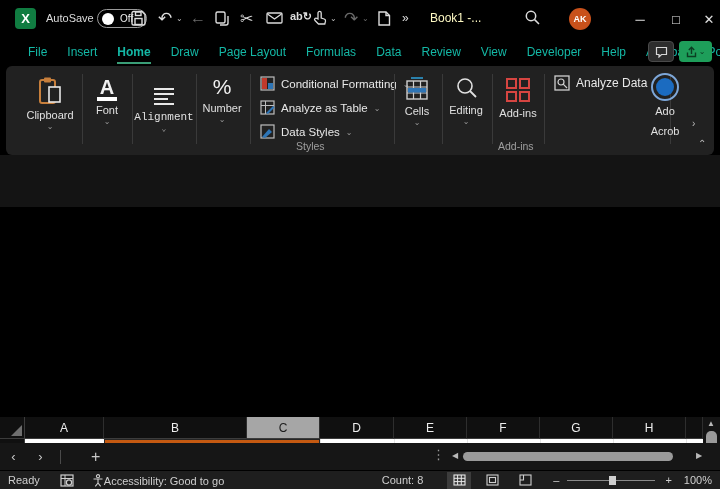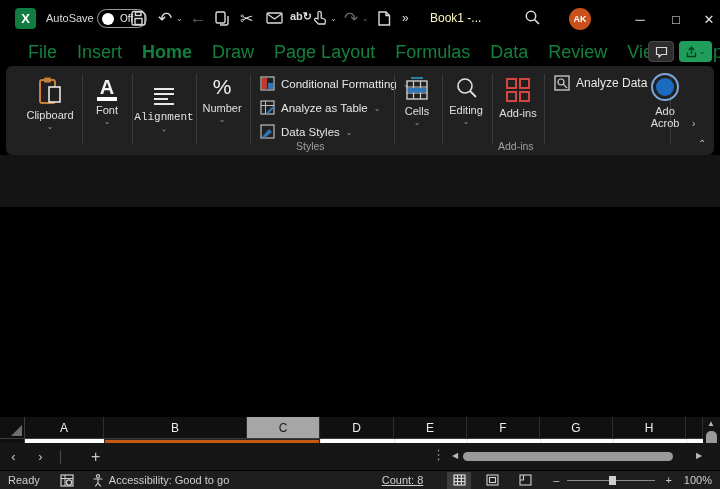--- a/index.html
+++ b/index.html
@@ -22,21 +22,21 @@
   .qat-ic { color:#dcdcdc; font-size:15px; display:flex; align-items:center; justify-content:center; }
   .dim { color:#6a6a6a !important; }
   .chev { color:#bdbdbd; font-size:8px; }
   .doc-title { left:430px; top:11px; font-size:12px; color:#fef9c3; }
   .avatar { left:569px; top:8px; width:22px; height:22px; border-radius:50%; background:#C8511B;
             display:flex; align-items:center; justify-content:center; font-size:9px; font-weight:bold; color:#fff; }
   .winbtn { top:7px; width:24px; height:24px; display:flex; align-items:center; justify-content:center; color:#e0e0e0; font-size:13px; }
 
   
   #menubar { left:0; top:38px; width:720px; height:28px; background:#000; display:flex; align-items:center; padding-left:18px; }
-  .menu-item { font-size:18px; color:#15803d; padding:5px 10px; position:relative; white-space:nowrap; }
+  .menu-item { font-size:12px; color:#14b8a6; padding:5px 10px; position:relative; white-space:nowrap; }
   .menu-item.active { font-weight:bold; }
   .menu-item.active::after { content:""; position:absolute; left:10px; right:10px; bottom:0px; height:2px; background:#3a9e77; }
   .comment-btn { left:648px; top:41px; width:26px; height:21px; background:#2d2d2d; border:1px solid #4a4a4a; border-radius:4px;
                  display:flex; align-items:center; justify-content:center; }
   .share-btn { left:679px; top:41px; width:33px; height:21px; background:#1e9e5a; border-radius:4px;
                display:flex; align-items:center; justify-content:center; gap:2px; color:#0b3d22; }
 
   
   #ribbon { left:6px; top:66px; width:708px; height:89px; background:#212121; border-radius:6px; }
   .rgroup { position:absolute; display:flex; flex-direction:column; align-items:center; }
@@ -169,20 +169,21 @@
   <div id="menubar" class="abs">
     <span class="menu-item">File</span>
     <span class="menu-item">Insert</span>
     <span class="menu-item active">Home</span>
     <span class="menu-item">Draw</span>
     <span class="menu-item">Page Layout</span>
     <span class="menu-item">Formulas</span>
     <span class="menu-item">Data</span>
     <span class="menu-item">Review</span>
     <span class="menu-item">View</span>
+    <span class="menu-item">Developer</span>
     <span class="menu-item">Help</span>
     <span class="menu-item">Acrobat</span>
     <span class="menu-item">Power Pivot</span>
   </div>
   <div class="abs comment-btn">
     <svg width="13" height="12" viewBox="0 0 13 12">
         <path d="M1.5 1.5 h10 v7 h-5 l-2.5 2.5 v-2.5 h-2.5 Z" fill="none" stroke="#d8d8d8" stroke-width="1.2"></path>
       </svg>
   </div>
   <div class="abs share-btn">
@@ -302,21 +303,21 @@
       <span>Analyze Data</span>
     </div>
     <div class="vsep" style="left:664px;"></div>
 
     <div class="rgroup" style="left:636px;top:6px;width:46px;">
       <svg width="30" height="30" viewBox="0 0 30 30">
         <circle cx="15" cy="15" r="13" fill="none" stroke="#7da7d9" stroke-width="2"></circle>
         <circle cx="15" cy="15" r="9" fill="#1B6BC0"></circle>
       </svg>
       <div class="rlabel">Ado</div>
-      <div class="rlabel" style="margin-top:0;text-align:center;">Acrob</div>
+      <div class="rlabel" style="margin-top:8px;text-align:center;">Acrob</div>
     </div>
     <div class="abs" style="left:686px;top:52px;color:#bdbdbd;font-size:10px;">›</div>
     <div class="abs" style="left:692px;top:72px;color:#bdbdbd;font-size:10px;">⌃</div>
   </div>
 
   <div id="fbar" class="abs">
     <div class="abs namebox">
       <span>C3</span>
       <span style="margin-left:auto;font-size:8px;color:#bdbdbd;">⌄</span>
     </div>
@@ -397,28 +398,28 @@
 
   <div id="statusbar" class="abs">
     <span style="margin-left:8px;">Ready</span>
     <span style="margin-left:20px;">
       <svg width="14" height="13" viewBox="0 0 14 13">
           <rect x="1" y="1" width="12" height="11" fill="none" stroke="#cfcfcf" stroke-width="1.2"></rect>
           <path d="M1 4.5 h12 M5 1 v11" stroke="#cfcfcf" stroke-width="1"></path>
           <circle cx="9" cy="8.5" r="2.6" fill="none" stroke="#cfcfcf" stroke-width="1.2"></circle>
         </svg>
     </span>
-    <span style="margin-left:18px;display:flex;align-items:center;gap:5px;">
+    <span style="margin-left:18px;display:flex;align-items:flex-end;">
       <svg width="12" height="13" viewBox="0 0 12 13">
           <circle cx="6" cy="2.2" r="1.6" fill="none" stroke="#cfcfcf" stroke-width="1.1"></circle>
           <path d="M1.5 5 h9 M6 5 v4 M6 9 l-2.7 3.3 M6 9 l2.7 3.3" fill="none" stroke="#cfcfcf" stroke-width="1.1"></path>
         </svg>
       <span>Accessibility: Good to go</span>
     </span>
-    <span style="margin-left:auto;text-decoration:underline;">Count: 8</span>
+    <span style="margin-left:auto;">Count: 8</span>
     <span class="viewbtn sel" style="margin-left:24px;">
       <svg width="13" height="12" viewBox="0 0 13 12">
           <rect x="1" y="1" width="11" height="10" fill="none" stroke="#e8e8e8" stroke-width="1.1"></rect>
           <path d="M1 4.3 h11 M1 7.6 h11 M4.6 1 v10 M8.3 1 v10" stroke="#e8e8e8" stroke-width="1"></path>
         </svg>
     </span>
     <span class="viewbtn" style="margin-left:9px;">
       <svg width="13" height="12" viewBox="0 0 13 12">
           <rect x="1" y="1" width="11" height="10" fill="none" stroke="#cfcfcf" stroke-width="1.1"></rect>
           <rect x="3.5" y="3.5" width="6" height="5" fill="none" stroke="#cfcfcf" stroke-width="1.1"></rect>

